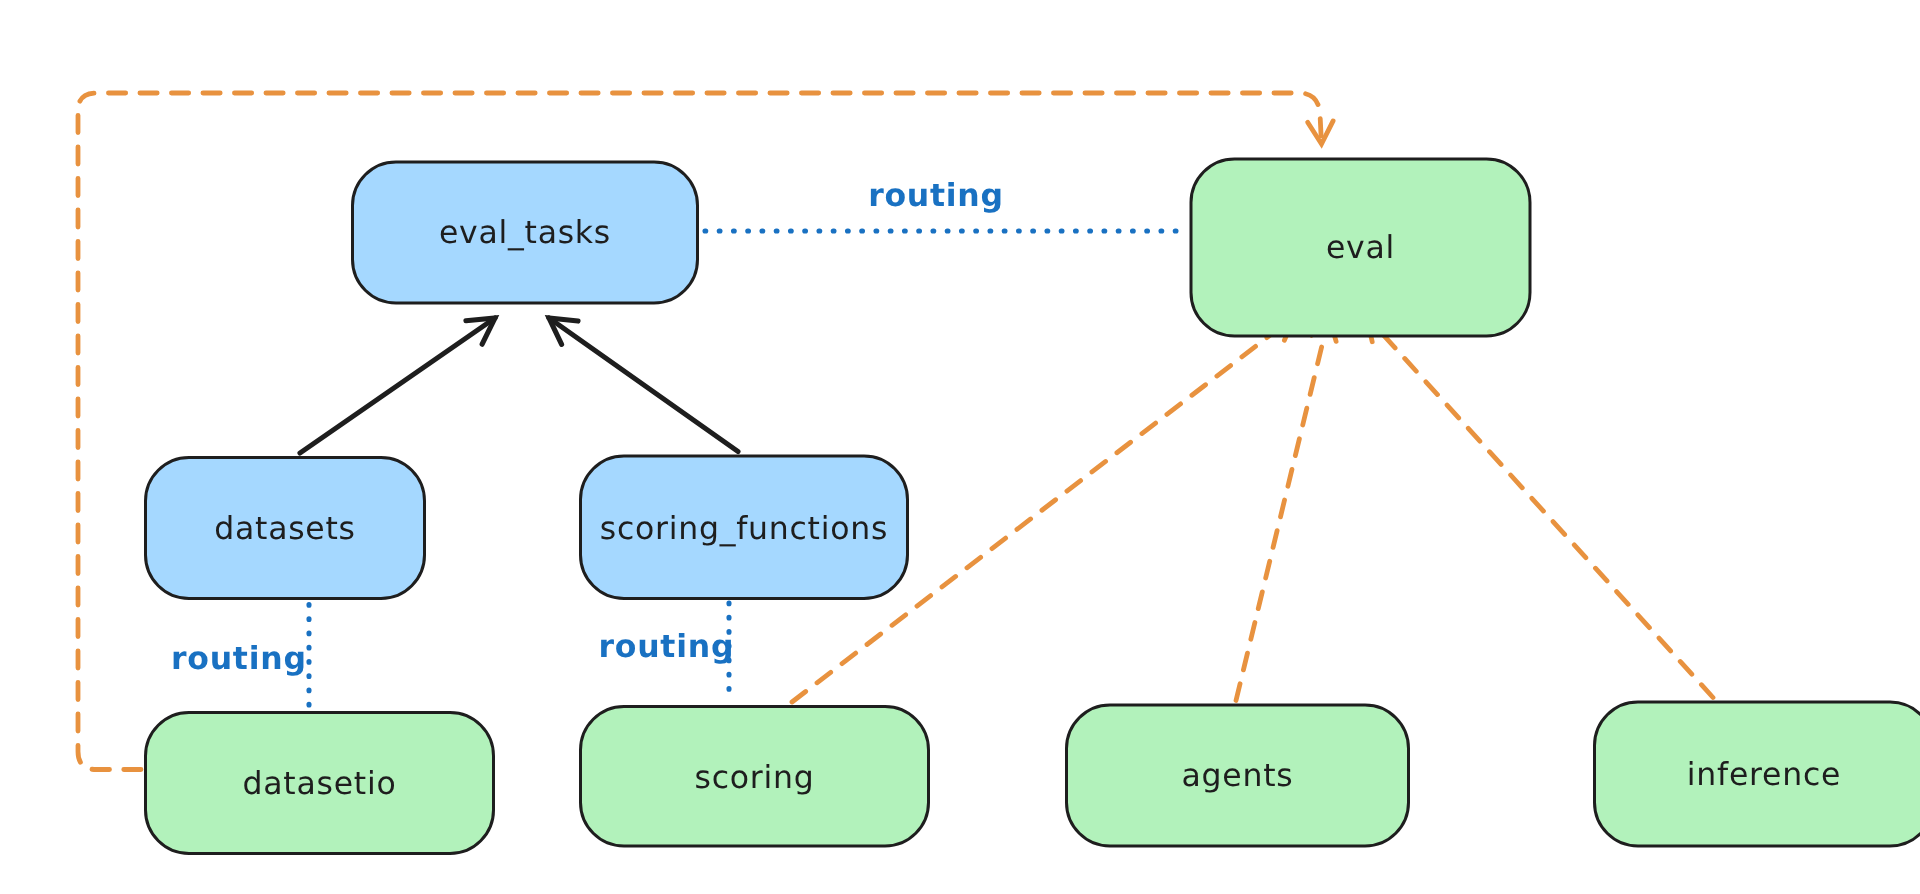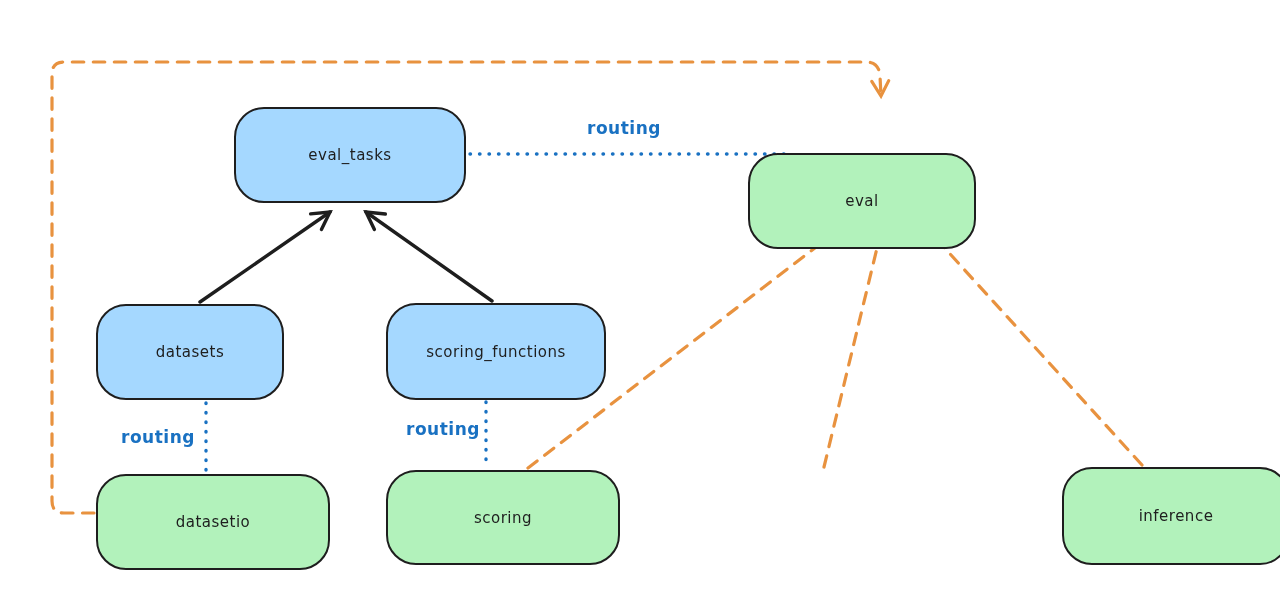--- a/index.html
+++ b/index.html
@@ -18,30 +18,30 @@
     font-family:"DejaVu Sans","Liberation Sans",sans-serif;
   }
   .canvas{position:relative;width:1280px;height:596px;}
   .edges{position:absolute;left:0;top:0;width:1280px;height:596px;pointer-events:none;}
   .node{
     position:absolute;
     display:flex;align-items:center;justify-content:center;
     border:2.5px solid var(--node-border);
     border-radius:30px;
     box-sizing:border-box;
-    font-size:15px;color:#1e1e1e;
+    font-size:21px;color:#1e1e1e;
     letter-spacing:0.5px;
     background:#fff;
   }
   .node.blue{background:var(--node-blue-fill);}
   .node.green{background:var(--node-green-fill);}
   .edge-label{
     position:absolute;
     color:var(--routing-blue);
-    font-size:17px;font-weight:600;letter-spacing:0.5px;
+    font-size:21px;font-weight:600;letter-spacing:0.5px;
     text-align:center;
   }
   .stroke-black{stroke:var(--arrow-black);stroke-width:3.4;fill:none;stroke-linecap:round;}
   .stroke-blue-dotted{stroke:var(--routing-blue);stroke-width:3.4;fill:none;stroke-linecap:round;stroke-dasharray:0.5 9;}
   .stroke-orange-dashed{stroke:var(--arrow-orange);stroke-width:3.2;fill:none;stroke-linecap:round;stroke-dasharray:11.5 9.5;}
 </style>
 </head>
 <body>
 
 <div class="canvas">
@@ -66,40 +66,43 @@
     <path class="stroke-orange-dashed" d="M 94 513 L 64 513 Q 52 513 52 501 L 52 74 Q 52 62 64 62 L 866 62 Q 879 62 880 76 L 881 96" marker-end="url(#arrow-orange)"></path>
     <path class="stroke-orange-dashed" d="M 528 468 L 863 211" marker-end="url(#arrow-orange)"></path>
     <path class="stroke-orange-dashed" d="M 824 467 L 886 211" marker-end="url(#arrow-orange)"></path>
     <path class="stroke-orange-dashed" d="M 1142 465 L 911 211" marker-end="url(#arrow-orange)"></path>
   </svg>
 
   <div class="node blue" style="left:234px;top:107px;width:232px;height:96px;">
     <span>eval_tasks</span>
   </div>
 
-  <div class="node green" style="left:748px;top:105px;width:228px;height:96px;margin-top:48px;">
+  <div class="node green" style="left:793px;top:105px;width:228px;height:120px;">
     <span>eval</span>
   </div>
 
   <div class="node blue" style="left:96px;top:304px;width:188px;height:96px;">
     <span>datasets</span>
   </div>
 
   <div class="node blue" style="left:386px;top:303px;width:220px;height:97px;">
     <span>scoring_functions</span>
   </div>
 
   <div class="node green" style="left:96px;top:474px;width:234px;height:96px;align-items:center;">
     <span>datasetio</span>
   </div>
 
   <div class="node green" style="left:386px;top:470px;width:234px;height:95px;">
     <span>scoring</span>
   </div>
 
+  <div class="node green" style="left:710px;top:469px;width:230px;height:96px;">
+    <span>agents</span>
+  </div>
 
   <div class="node green" style="left:1022px;top:467px;width:228px;height:98px;margin-left:40px;">
     <span>inference</span>
   </div>
 
   <div class="edge-label" style="left:574px;top:118px;width:100px;">routing</div>
   <div class="edge-label" style="left:114px;top:427px;width:88px;">routing</div>
   <div class="edge-label" style="left:399px;top:419px;width:88px;">routing</div>
 
 </div>

